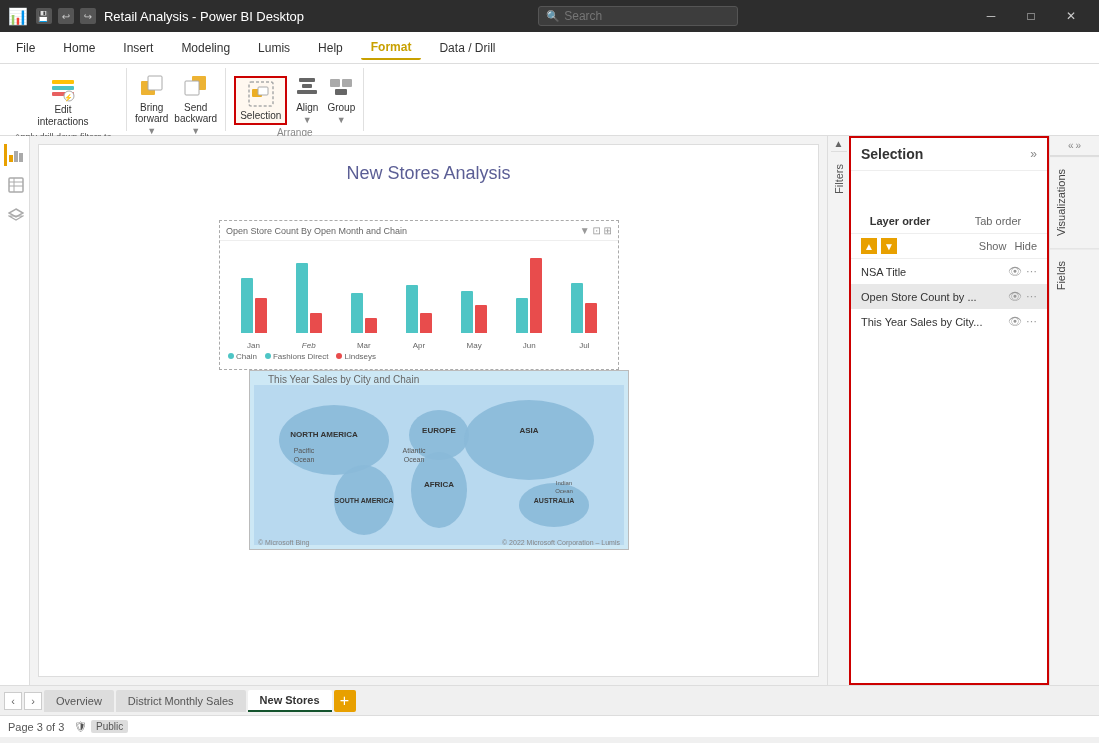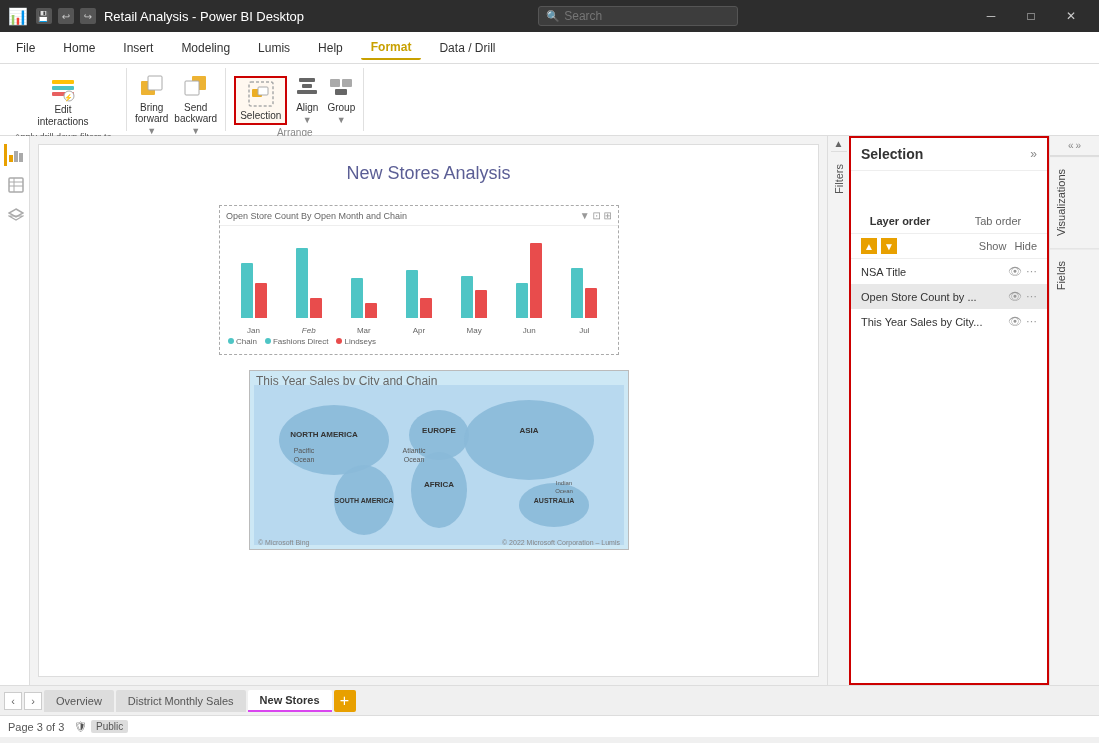--- a/index.html
+++ b/index.html
@@ -123,21 +123,21 @@
       text-align: center;
       font-size: 18px;
       color: #5b5e95;
       font-weight: 400;
       padding: 18px 0 10px;
     }
 
     
     .chart-visual {
       position: absolute;
-      top: 60px; left: 180px;
+      top: 75px; left: 180px;
       width: 400px; height: 150px;
       border: 1px dashed #aaa;
       background: #fff;
     }
     .chart-header {
       font-size: 9px; color: #666; padding: 4px 6px;
       border-bottom: 1px solid #eee;
       display: flex; align-items: center; justify-content: space-between;
     }
     .chart-header-title { font-size: 9px; color: #666; }
@@ -162,22 +162,22 @@
     
     .map-visual {
       position: absolute;
       top: 225px; left: 210px;
       width: 380px; height: 180px;
       background: #cde8f5;
       border: 1px solid #bbb;
       overflow: hidden;
     }
     .map-title {
-      font-size: 12px; color: #666; padding: 3px 6px;
-      position: absolute; top: 0; left: 0;
+      font-size: 10px; color: #666; padding: 3px 6px;
+      position: absolute; top: 0; left: 12px;
     }
     .map-content {
       width: 100%; height: 100%;
       display: flex; align-items: center; justify-content: center;
       position: relative;
     }
 
     .selection-panel {
       width: 200px;
       background: #fff;
@@ -237,21 +237,21 @@
       gap: 2px;
     }
     .page-nav { width: 18px; height: 18px; display: flex; align-items: center; justify-content: center; color: #666; cursor: pointer; font-size: 11px; border: 1px solid #ccc; background: #fff; }
     .page-tab {
       height: 22px; padding: 0 12px;
       display: flex; align-items: center;
       font-size: 11px; cursor: pointer;
       background: #ddd; color: #555;
       border-radius: 2px 2px 0 0;
     }
-    .page-tab.active { background: #fff; color: #333; font-weight: 600; border-bottom: 2px solid #d946ef; }
+    .page-tab.active { background: #fff; color: #333; font-weight: 600; border-bottom: 2px solid #14532d; }
     .add-page-btn {
       width: 22px; height: 22px;
       background: #e8a000; color: #fff;
       display: flex; align-items: center; justify-content: center;
       font-size: 16px; cursor: pointer; border-radius: 2px;
     }
 
     
     .status-bar {
       height: 22px;

